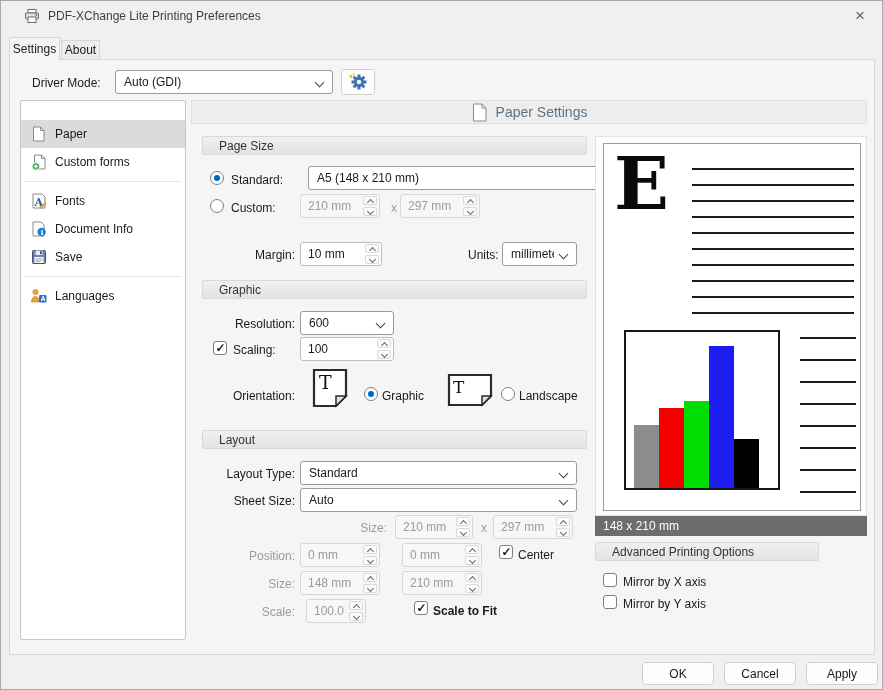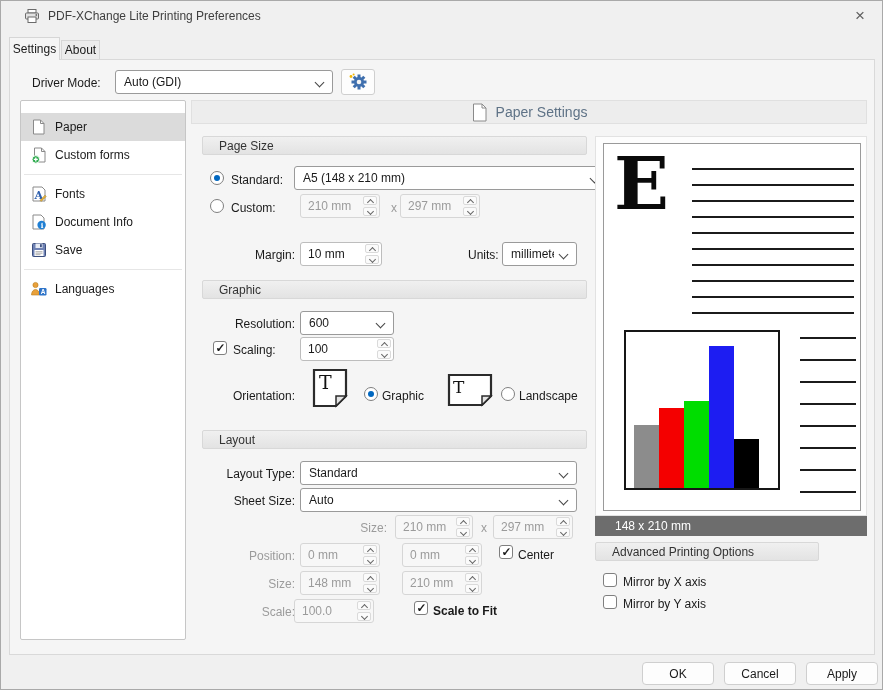--- a/index.html
+++ b/index.html
@@ -39,36 +39,36 @@
 
   .radio{position:absolute;width:14px;height:14px;border:1px solid #7f7f7f;border-radius:50%;background:#fff;}
   .radio.sel::after{content:"";position:absolute;left:3px;top:3px;width:6px;height:6px;border-radius:50%;background:#0067c0;}
   .check{position:absolute;width:14px;height:14px;border:1px solid #7f7f7f;border-radius:3px;background:#fff;}
   .check.on::after{content:"\2713";position:absolute;left:1.5px;top:-1px;font-size:12px;font-weight:bold;color:#1a1a1a;}
 
   .ghead{position:absolute;height:19px;background:linear-gradient(#f0f0f0,#e3e3e3);border:1px solid #d8d8d8;border-radius:2px;display:flex;align-items:center;padding-left:16px;color:#333;}
 
   .gearbtn{position:absolute;left:331px;top:9px;width:34px;height:26px;background:#fdfdfd;border:1px solid #cfcfcf;border-radius:3px;display:flex;align-items:center;justify-content:center;}
 
-  .sidebar{position:absolute;left:10px;top:40px;width:166px;height:540px;background:#fff;border:1px solid #c6c6c6;border-radius:2px;padding-top:12px;}
+  .sidebar{position:absolute;left:10px;top:40px;width:166px;height:540px;background:#fff;border:1px solid #c6c6c6;border-radius:2px;padding-top:19px;}
   .side-item{height:28px;display:flex;align-items:center;gap:8px;padding-left:9px;cursor:default;}
   .side-item.selected{background:#dbdbdb;}
   .side-sep{height:1px;background:#e6e6e6;margin:5px 3px;}
   .side-label{font-size:12px;color:#1a1a1a;}
   .sicon{width:17px;height:17px;display:flex;align-items:center;justify-content:center;}
 
   .panel-head{position:absolute;left:181px;top:40px;width:676px;height:24px;background:#ededed;border:1px solid #e0e0e0;display:flex;align-items:center;justify-content:center;gap:8px;color:#5e7286;font-size:14px;}
 
   .preview-area{position:absolute;background:#fdfdfd;border:1px solid #e2e2e2;}
   .page{position:absolute;left:7px;top:6px;width:258px;height:368px;background:#fff;border:1px solid #9a9a9a;}
   .bigE{position:absolute;left:10px;top:4px;font-family:"DejaVu Serif", serif;font-weight:bold;font-size:72px;line-height:1;color:#0a0a0a;}
   .pline{position:absolute;height:2px;background:#1b1b1b;}
   .chart{position:absolute;left:20px;top:186px;width:156px;height:160px;border:2px solid #161616;background:#fff;display:flex;align-items:flex-end;padding-left:8px;}
   .bar{width:25px;}
-  .dimstrip{position:absolute;background:#6d6d6d;color:#fff;display:flex;align-items:center;padding-left:20px;font-size:12px;}
+  .dimstrip{position:absolute;background:#6d6d6d;color:#fff;display:flex;align-items:center;padding-left:8px;font-size:12px;}
 
   .btn{position:absolute;top:661px;width:72px;height:23px;background:#fdfdfd;border:1px solid #cfcfcf;border-radius:4px;display:flex;align-items:center;justify-content:center;font-size:12px;color:#1a1a1a;cursor:default;}
 </style>
 </head>
 <body>
 
 <div class="window">
 
   <div class="titlebar">
     <span class="sicon">
@@ -190,21 +190,21 @@
           </svg>
       </span>
       <span>Paper Settings</span>
     </div>
 
     <div class="ghead" style="left:192px;top:76px;width:385px">
       <span>Page Size</span>
     </div>
     <span class="radio sel" style="left:200px;top:111px"></span>
     <div class="lbl" style="left:221px;top:113px">Standard:</div>
-    <div class="select" style="left:284px;top:106px;width:314px">
+    <div class="select" style="left:298px;top:106px;width:314px">
       <span class="selval">A5 (148 x 210 mm)</span>
       <span class="chev"></span>
     </div>
     <span class="radio" style="left:200px;top:139px"></span>
     <div class="lbl" style="left:221px;top:141px">Custom:</div>
     <div class="spin dis" style="left:290px;top:134px;width:80px">
       <span class="val">210 mm</span>
       <span class="btns">
           <span class="sb up"></span>
           <span class="sb dn"></span>
@@ -324,21 +324,21 @@
         </span>
     </div>
     <div class="spin dis" style="left:392px;top:511px;width:80px">
       <span class="val">210 mm</span>
       <span class="btns">
           <span class="sb up"></span>
           <span class="sb dn"></span>
         </span>
     </div>
     <div class="lbl r dis" style="left:192px;top:545px;width:93px">Scale:</div>
-    <div class="spin dis" style="left:284px;top:539px;width:80px">
+    <div class="spin dis" style="left:296px;top:539px;width:60px">
       <span class="val">100.0</span>
       <span class="btns">
           <span class="sb up"></span>
           <span class="sb dn"></span>
         </span>
     </div>
     <span class="check on" style="left:404px;top:541px"></span>
     <div class="lbl" style="left:423px;top:544px;font-weight:bold">Scale to Fit</div>
 
     <div class="preview-area" style="left:585px;top:76px;width:272px;height:380px">

